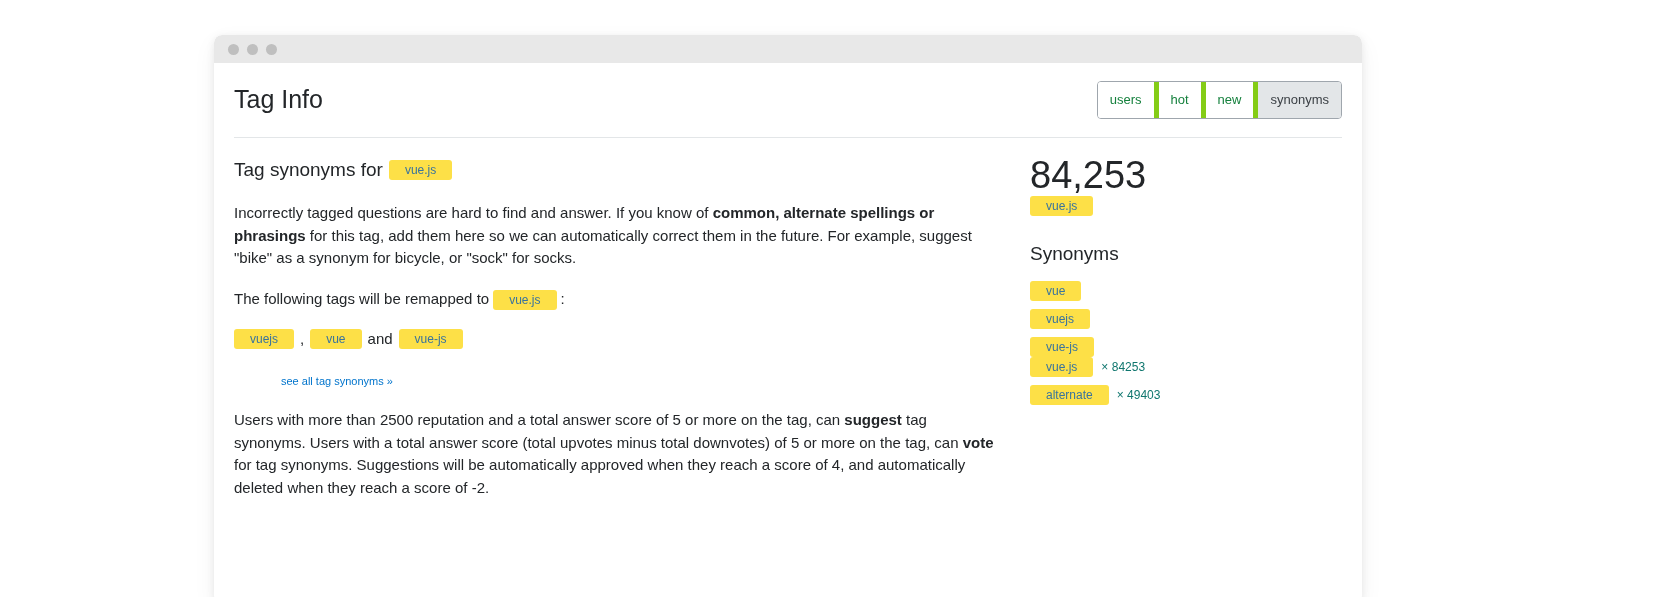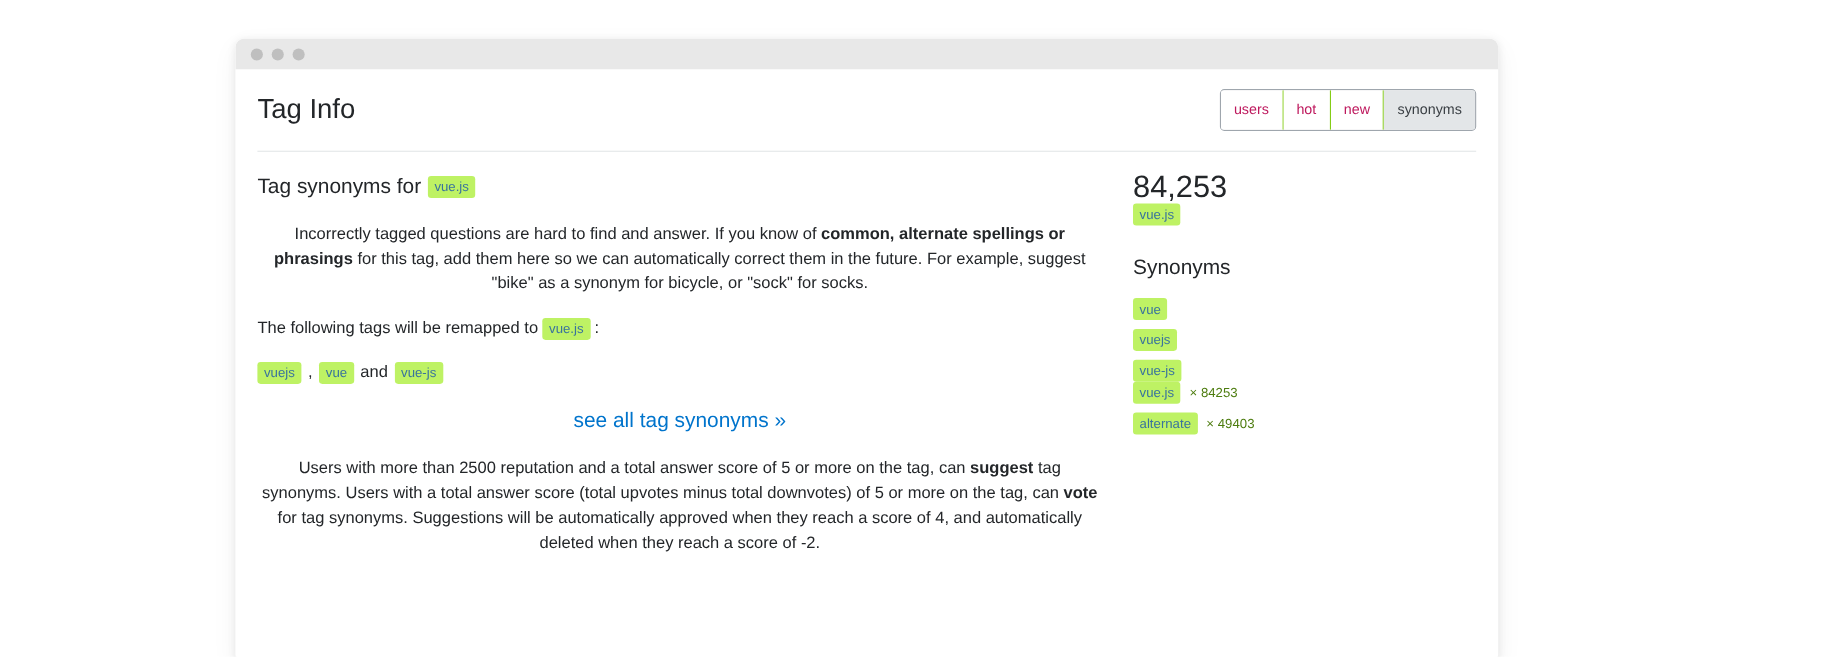--- a/index.html
+++ b/index.html
@@ -66,23 +66,23 @@
     }
     .tabs {
       display: flex;
       border: 1px solid #9fa6ad;
       border-radius: 4px;
       overflow: hidden;
     }
     .tab {
       padding: 8px 12px;
       font-size: 13px;
-      color: #be185d;
-      background: #fff;
-      border-right: 1px solid #84cc16;
+      color: #15803d;
+      background: #fff;
+      border-right: 5px solid #84cc16;
       cursor: pointer;
     }
     .tab:last-child {
       border-right: none;
     }
     .tab.active {
       background: #e3e6e8;
       color: #3b4045;
     }
     .body {
@@ -103,56 +103,56 @@
       font-weight: 400;
       color: #232629;
       margin-bottom: 18px;
       display: flex;
       align-items: center;
       gap: 6px;
       text-align: center;
     }
     .tag-chip {
       display: inline-block;
-      background: #bef264;
+      background: #fde047;
       color: #39739d;
       font-size: 12px;
-      padding: 4px 6px;
+      padding: 4px 16px;
       border-radius: 3px;
       line-height: 1;
     }
     .para {
       font-size: 15px;
       color: #232629;
       margin-bottom: 18px;
-      text-align: center;
     }
     .remap-line {
       display: flex;
-      align-items: center;
+      align-items: flex-end;
       flex-wrap: wrap;
       gap: 4px;
       margin-bottom: 18px;
       font-size: 15px;
     }
     .chips-line {
       display: flex;
       align-items: center;
       gap: 6px;
       margin-bottom: 18px;
       font-size: 15px;
     }
     .link {
       color: #0074cc;
       text-decoration: none;
       cursor: pointer;
-      font-size: 19px;
+      font-size: 11px;
+      margin-left: 47px;
     }
     .count-number {
-      font-size: 28px;
+      font-size: 38px;
       font-weight: 400;
       color: #232629;
       line-height: 1;
     }
     .count-label {
       font-size: 13px;
       color: #6a737c;
       margin-top: 2px;
       margin-bottom: 8px;
     }
@@ -169,21 +169,21 @@
       gap: 8px;
       align-items: flex-start;
     }
     .related-row {
       display: flex;
       align-items: center;
       gap: 8px;
     }
     .related-count {
       font-size: 12px;
-      color: #4d7c0f;
+      color: #0f766e;
     }
     strong {
       font-weight: 700;
     }
   </style>
 </head>
 <body>
 
 <div class="page">
   <div class="window">

